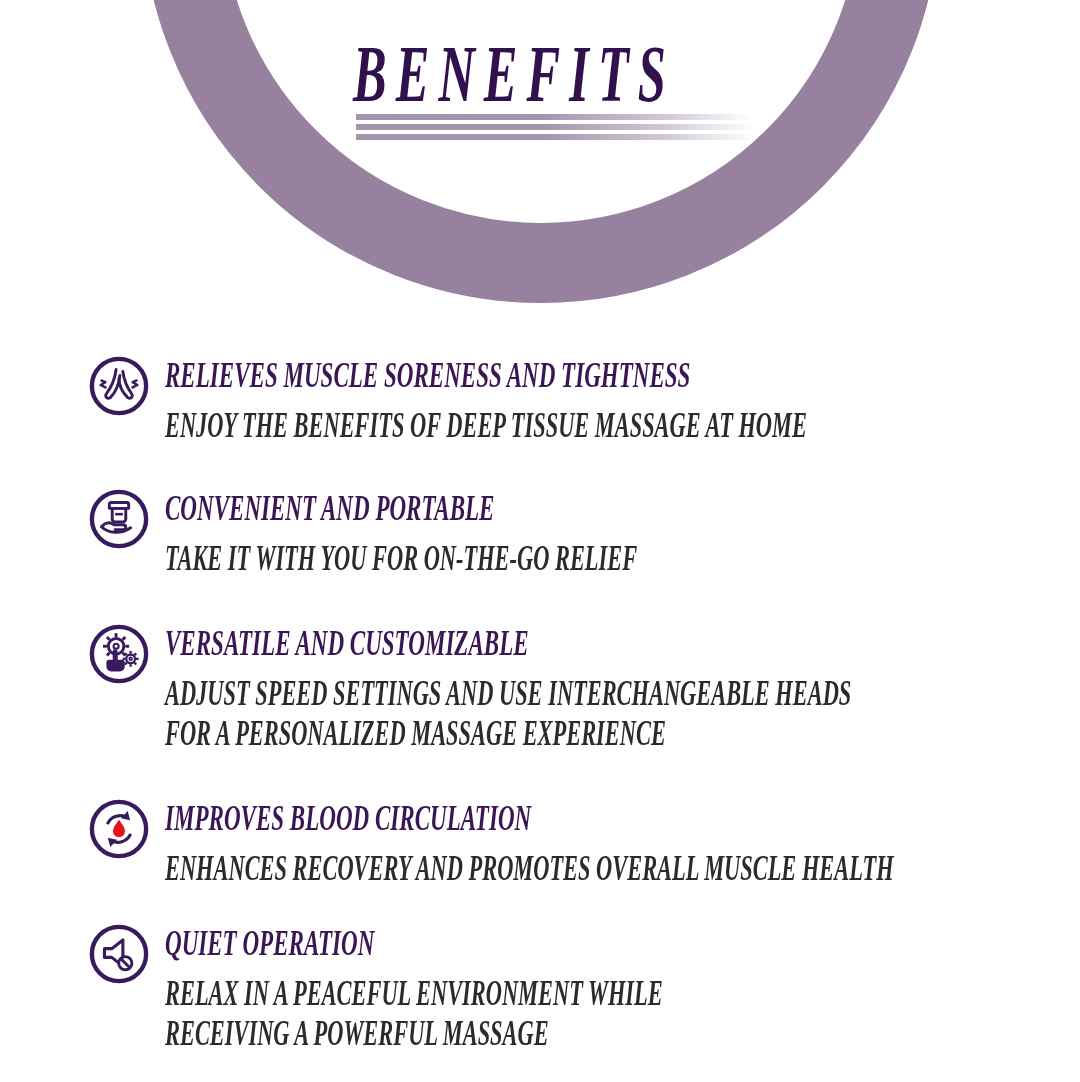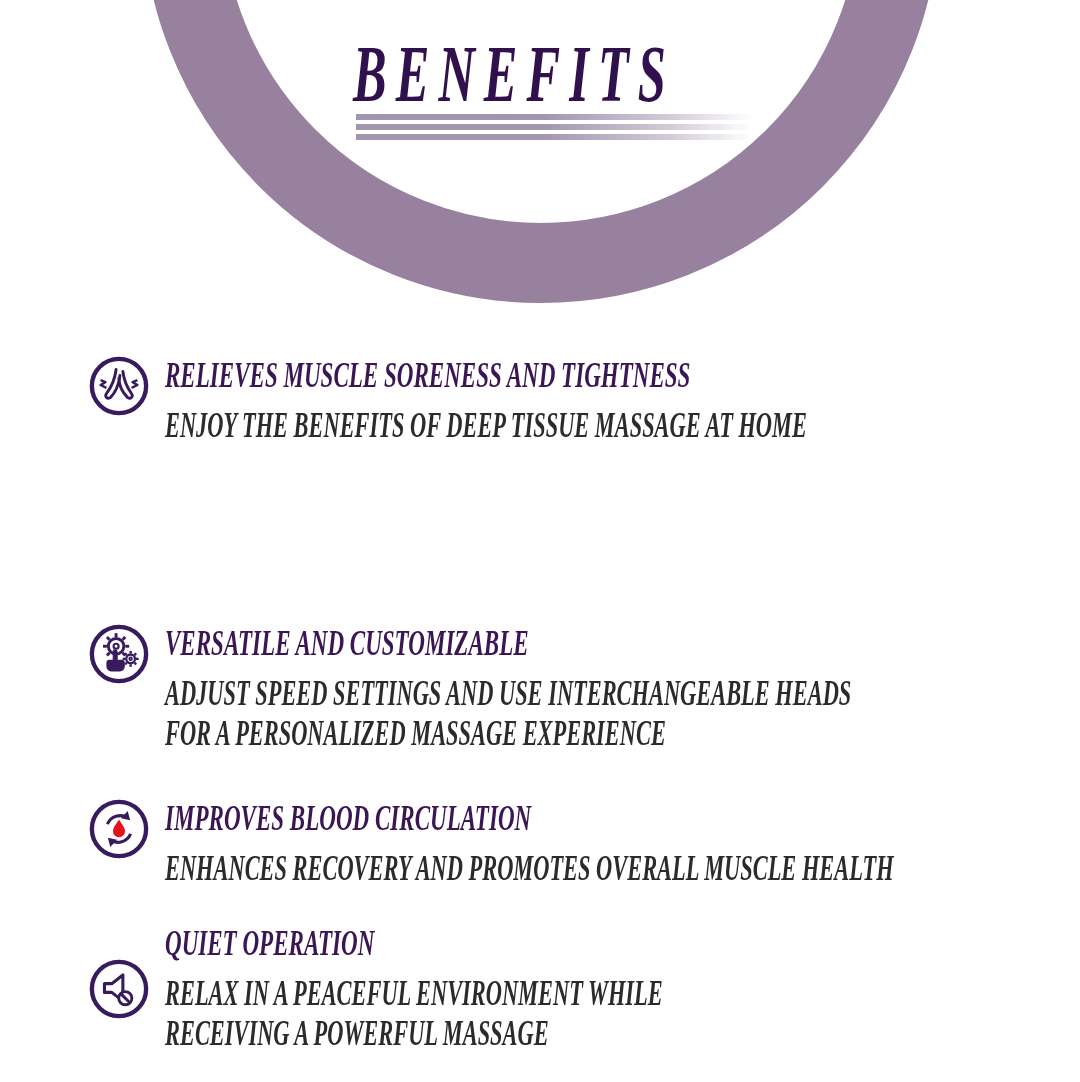--- a/index.html
+++ b/index.html
@@ -70,21 +70,21 @@
     line-height: 40px;
     color: var(--subtitle-color, #2B2B2E);
     white-space: pre;
     transform: scaleX(0.64);
     transform-origin: 0 50%;
   }
   .item-1 { top: 355px; }
   .item-2 { top: 488px; }
   .item-3 { top: 623px; }
   .item-4 { top: 798px; }
-  .item-5 { top: 923px; align-items: center; }
+  .item-5 { top: 923px; }
 
   .drop { fill: var(--blood-drop-color, #E3131C); }
   .nofill { fill: none; }
   .solid { fill: currentColor; stroke: none; }
   .bg-fill { fill: var(--background, #ffffff); }
 </style>
 </head>
 <body>
 
 <div class="canvas">
@@ -110,20 +110,36 @@
         <path d="M13 26 l5 2 -5 3 6 3" class="nofill" stroke="currentColor" stroke-width="2.5" stroke-linejoin="round"></path>
         <path d="M51 26 l-5 2 5 3 -6 3" class="nofill" stroke="currentColor" stroke-width="2.5" stroke-linejoin="round"></path>
       </svg>
     </div>
     <div class="texts">
       <div class="benefit-title">RELIEVES MUSCLE SORENESS AND TIGHTNESS</div>
       <div class="benefit-subtitle">ENJOY THE BENEFITS OF DEEP TISSUE MASSAGE AT HOME</div>
     </div>
   </div>
 
+  <div class="item item-2">
+    <div class="benefit-icon">
+      <svg viewBox="0 0 64 64" aria-hidden="true">
+        <circle cx="32" cy="32" r="28" class="nofill" stroke="currentColor" stroke-width="4.5"></circle>
+        <path d="M22 21 v-4 a2 2 0 0 1 2 -2 h16 a2 2 0 0 1 2 2 v4 z" class="nofill" stroke="currentColor" stroke-width="3" stroke-linejoin="round"></path>
+        <path d="M25 21 h14 v11 a3 3 0 0 1 -3 3 h-8 a3 3 0 0 1 -3 -3 z" class="nofill" stroke="currentColor" stroke-width="3" stroke-linejoin="round"></path>
+        <line x1="28" y1="27" x2="36" y2="27" stroke="currentColor" stroke-width="2.6"></line>
+        <path d="M14 40 c4 -5 9 -5 13 -2 h9 c4 0 4 5 0 5 h-8" class="nofill" stroke="currentColor" stroke-width="3" stroke-linecap="round"></path>
+        <path d="M14 40 c7 7 20 8 30 1" class="nofill" stroke="currentColor" stroke-width="3" stroke-linecap="round"></path>
+      </svg>
+    </div>
+    <div class="texts">
+      <div class="benefit-title">CONVENIENT AND PORTABLE</div>
+      <div class="benefit-subtitle">TAKE IT WITH YOU FOR ON-THE-GO RELIEF</div>
+    </div>
+  </div>
 
   <div class="item item-3">
     <div class="benefit-icon">
       <svg viewBox="0 0 64 64" aria-hidden="true">
         <circle cx="32" cy="32" r="28" class="nofill" stroke="currentColor" stroke-width="4.5"></circle>
         <g stroke="currentColor" stroke-width="3">
           <circle cx="29" cy="24" r="8" class="nofill"></circle>
           <circle cx="29" cy="24" r="2.6" class="nofill" stroke-width="2.2"></circle>
           <line x1="38.5" y1="24" x2="42.5" y2="24"></line>
           <line x1="35.7" y1="30.7" x2="38.5" y2="33.5"></line>

